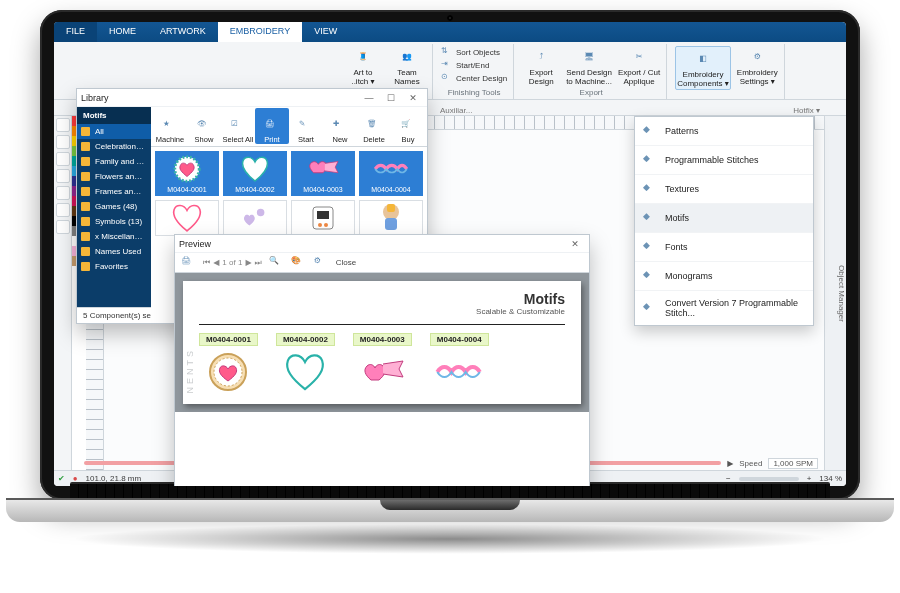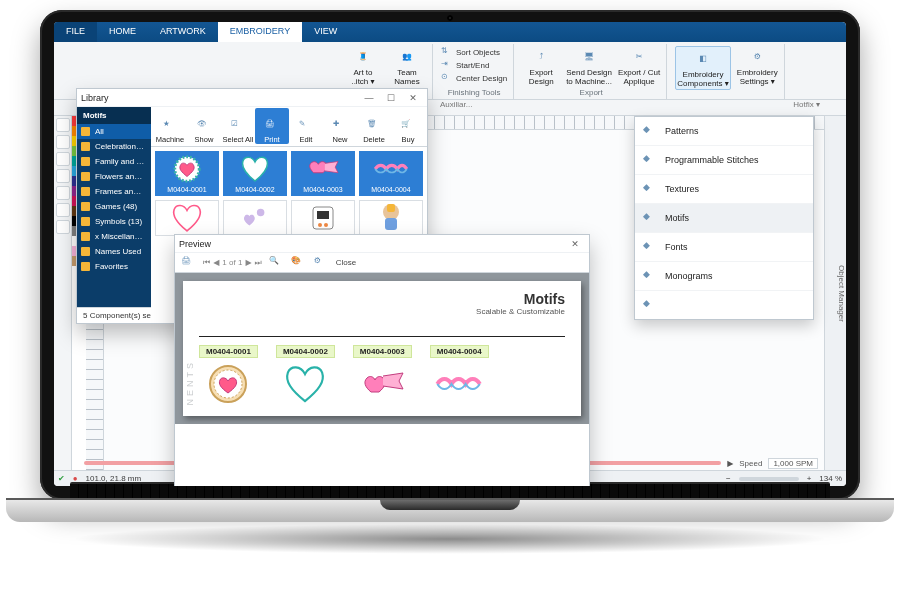--- a/index.html
+++ b/index.html
@@ -113,34 +113,34 @@
   .thumb .cap{margin-top:2px}
 
   
   .preview{left:120px;top:118px;width:416px;height:282px;z-index:50}
   .pv-tool{height:20px;border-bottom:1px solid var(--hr);display:flex;align-items:center;gap:8px;padding:0 6px;font-size:8px;color:#444}
   .pv-tool .tb{width:14px;height:14px;color:#5b89b3}
   .pv-tool .nav{display:flex;align-items:center;gap:3px;color:#888}
   .pv-page{flex:1;background:#8f969c;padding:8px;display:flex;justify-content:center;overflow:hidden}
   .sheet{background:#fff;width:100%;height:100%;box-shadow:2px 3px 6px rgba(0,0,0,.4);padding:10px 16px}
   .sheet h2{margin:0;text-align:right;font-weight:600;font-size:14px;color:#333}
-  .sheet .sub{text-align:right;font-size:8px;color:#555;border-bottom:1.5px solid #222;padding-bottom:20px;margin-bottom:8px}
+  .sheet .sub{text-align:right;font-size:8px;color:#555;border-bottom:1.5px solid #222;padding-bottom:8px;margin-bottom:8px}
   .cards{display:flex;gap:18px;flex-wrap:wrap}
   .card{display:flex;flex-direction:column;align-items:center;font-size:8px}
   .card .name{background:#e9f7c9;border:1px solid #cfe69b;padding:1px 6px;margin-bottom:4px;font-weight:600}
   .card .art{width:50px;height:44px;display:flex;align-items:center;justify-content:center}
   .vtext{position:absolute;left:2px;bottom:10px;writing-mode:vertical-rl;transform:rotate(180deg);font-size:9px;letter-spacing:3px;color:#c9ccce}
   svg{display:block}
 
   
   .playbar{position:absolute;left:30px;right:28px;bottom:16px;height:14px;display:flex;align-items:center;gap:6px;font-size:8px;color:#555;z-index:5}
   .playbar .track{flex:1;height:4px;background:#f2a0a3;border-radius:2px;position:relative}
 
   
-  .aux{position:absolute;left:0;right:0;top:78px;height:16px;background:#f3f5f7;border-bottom:1px solid var(--hr);font-size:8px;color:#777;display:flex;align-items:flex-start;justify-content:flex-end;padding:0 26px;gap:10px;z-index:2}
+  .aux{position:absolute;left:0;right:0;top:78px;height:16px;background:#f3f5f7;border-bottom:1px solid var(--hr);font-size:8px;color:#777;display:flex;align-items:flex-end;justify-content:flex-end;padding:0 26px;gap:10px;z-index:2}
 
   
   .redrow{position:absolute;left:0;right:0;top:20px;height:14px;display:flex;gap:6px;padding-left:8px;align-items:center}
   .redrow .ri{width:12px;height:10px;color:#d64b55}
 </style>
 </head>
 <body>
 
 <div class="laptop">
   <div class="camera"></div>
@@ -306,20 +306,21 @@
             <div class="dd-item">
               <span class="ic">◆</span>
               <span>Fonts</span>
             </div>
             <div class="dd-item">
               <span class="ic">◆</span>
               <span>Monograms</span>
             </div>
             <div class="dd-item">
               <span class="ic">◆</span>
+              <span>Convert Version 7 Programmable Stitch...</span>
             </div>
           </div>
 
         <div class="win library">
           <div class="titlebar">
             <span>Library</span>
             <div class="ctrls">
               <div class="cbtn">—</div>
               <div class="cbtn">☐</div>
               <div class="cbtn">✕</div>
@@ -355,21 +356,21 @@
                   <div class="lt-btn">
                     <div class="ic">☑</div>
                     <span>Select All</span>
                   </div>
                   <div class="lt-btn sel">
                     <div class="ic">🖨</div>
                     <span>Print</span>
                   </div>
                   <div class="lt-btn">
                     <div class="ic">✎</div>
-                    <span>Edit</span>
+                    <span>Start</span>
                   </div>
                   <div class="lt-btn">
                     <div class="ic">✚</div>
                     <span>New</span>
                   </div>
                   <div class="lt-btn">
                     <div class="ic">🗑</div>
                     <span>Delete</span>
                   </div>
                   <div class="lt-btn">

